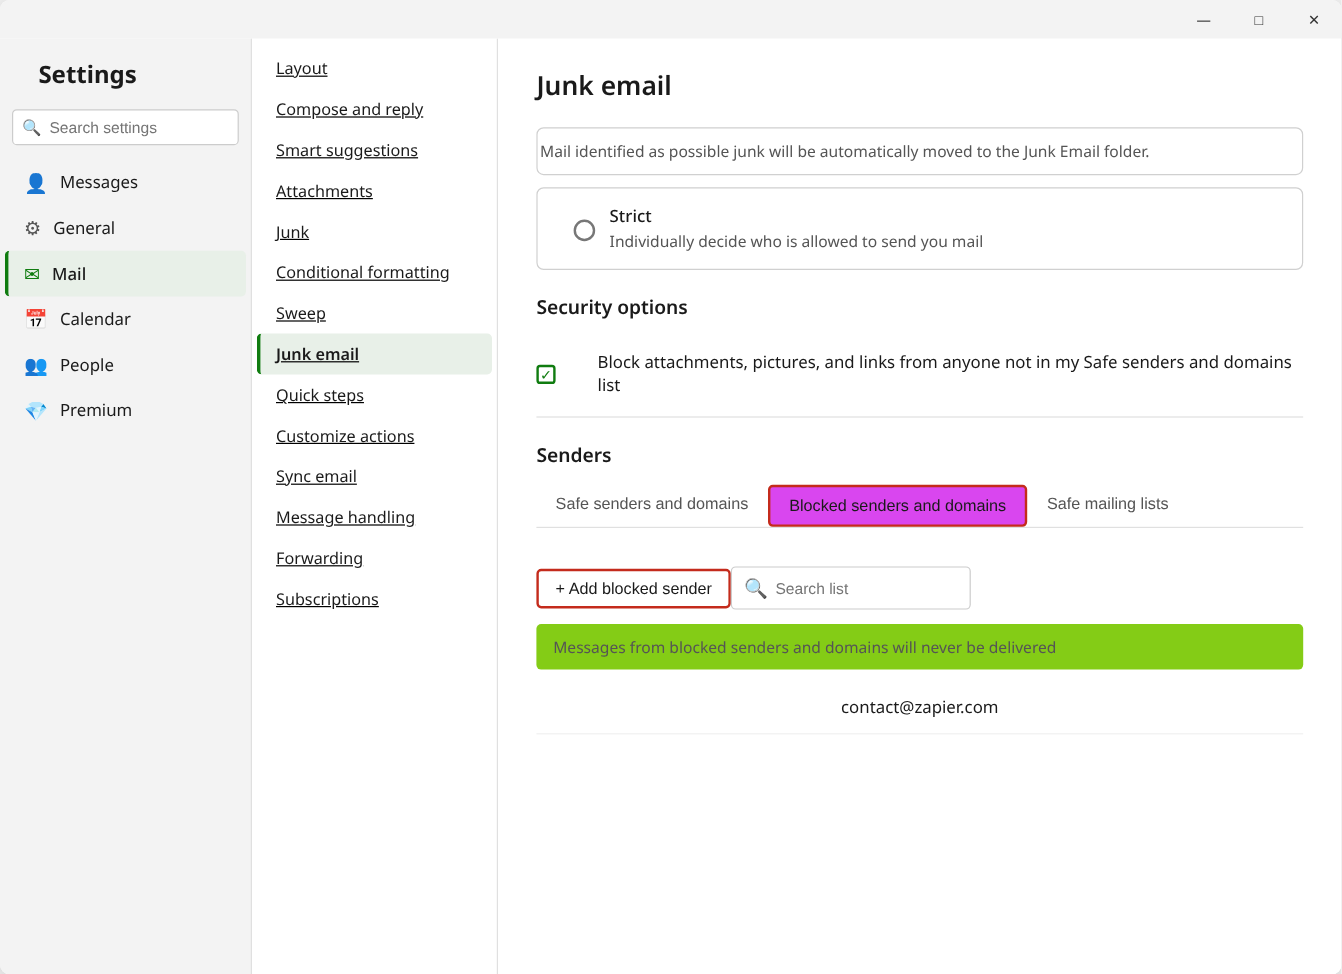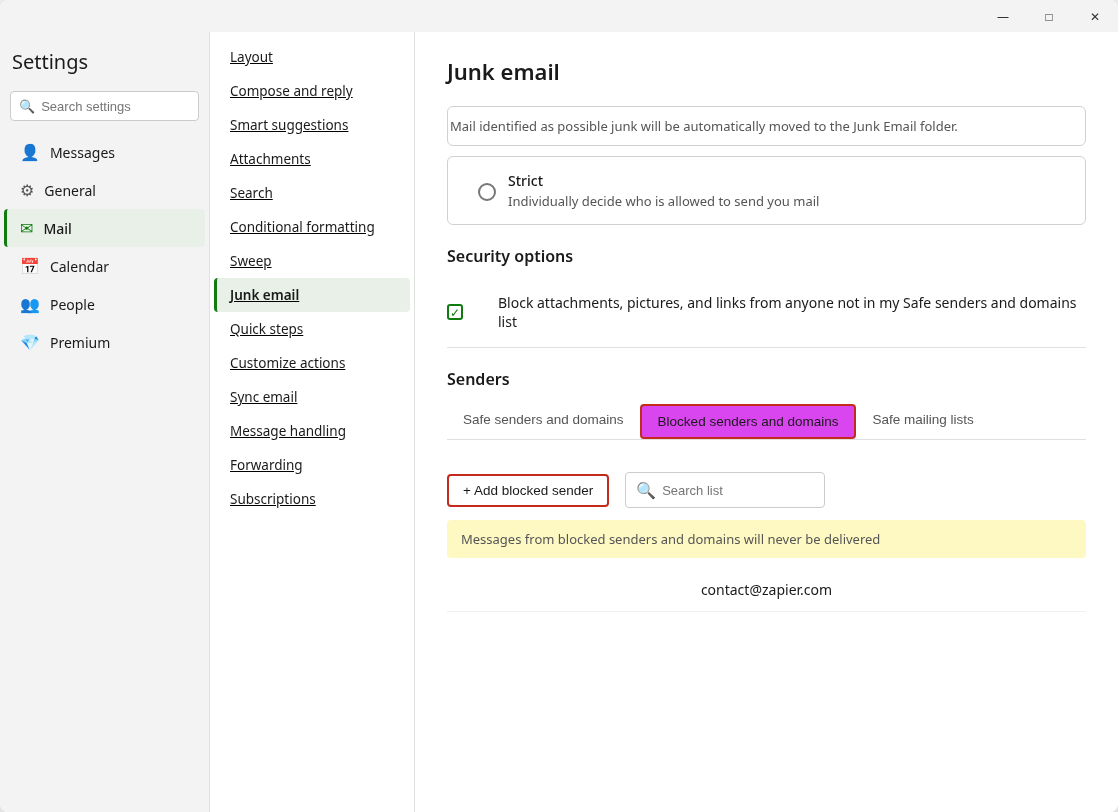--- a/index.html
+++ b/index.html
@@ -50,22 +50,22 @@
       width: 210px;
       background: #f3f3f3;
       display: flex;
       flex-direction: column;
       padding: 16px 0 0 0;
       flex-shrink: 0;
       border-right: 1px solid #e0e0e0;
     }
     .settings-title {
       font-size: 20px;
-      font-weight: 400;
-      padding: 0 16px 16px 12px;
+      font-weight: 700;
+      padding: 0 16px 16px 32px;
       color: #1a1a1a;
     }
     .search-box {
       margin: 0 10px 12px 10px;
       display: flex;
       align-items: center;
       background: #fff;
       border: 1px solid #ccc;
       border-radius: 4px;
       padding: 5px 8px;
@@ -224,21 +224,20 @@
     .sender-tab.active-tab {
       color: #1a1a1a;
       font-weight: 500;
       border: 2px solid #c42b1c;
       border-radius: 4px;
       background: #d946ef;
     }
     .senders-actions {
       display: flex;
       align-items: center;
-      gap: 16px;
       margin-bottom: 12px;
       margin-top: 32px;
     }
     .add-blocked-btn {
       display: flex;
       align-items: center;
       gap: 6px;
       padding: 7px 14px;
       font-size: 13.5px;
       color: #1a1a1a;
@@ -261,21 +260,21 @@
     }
     .search-list-box input {
       border: none;
       outline: none;
       font-size: 13px;
       background: transparent;
       width: 100%;
       color: #555;
     }
     .info-banner {
-      background: #fef9c3;
+      background: #84cc16;
       border-radius: 4px;
       padding: 10px 14px;
       font-size: 13px;
       color: #555;
       margin-bottom: 10px;
     }
     .sender-entry {
       padding: 12px 4px;
       font-size: 14px;
       color: #1a1a1a;
@@ -337,21 +336,21 @@
         <span class="nav-icon">💎</span>
         <span>Premium</span>
       </div>
     </div>
 
     <div class="middle-nav">
       <div class="middle-item">Layout</div>
       <div class="middle-item">Compose and reply</div>
       <div class="middle-item">Smart suggestions</div>
       <div class="middle-item">Attachments</div>
-      <div class="middle-item">Search</div>
+      <div class="middle-item">Junk</div>
       <div class="middle-item">Conditional formatting</div>
       <div class="middle-item">Sweep</div>
       <div class="middle-item active">Junk email</div>
       <div class="middle-item">Quick steps</div>
       <div class="middle-item">Customize actions</div>
       <div class="middle-item">Sync email</div>
       <div class="middle-item">Message handling</div>
       <div class="middle-item">Forwarding</div>
       <div class="middle-item">Subscriptions</div>
     </div>

